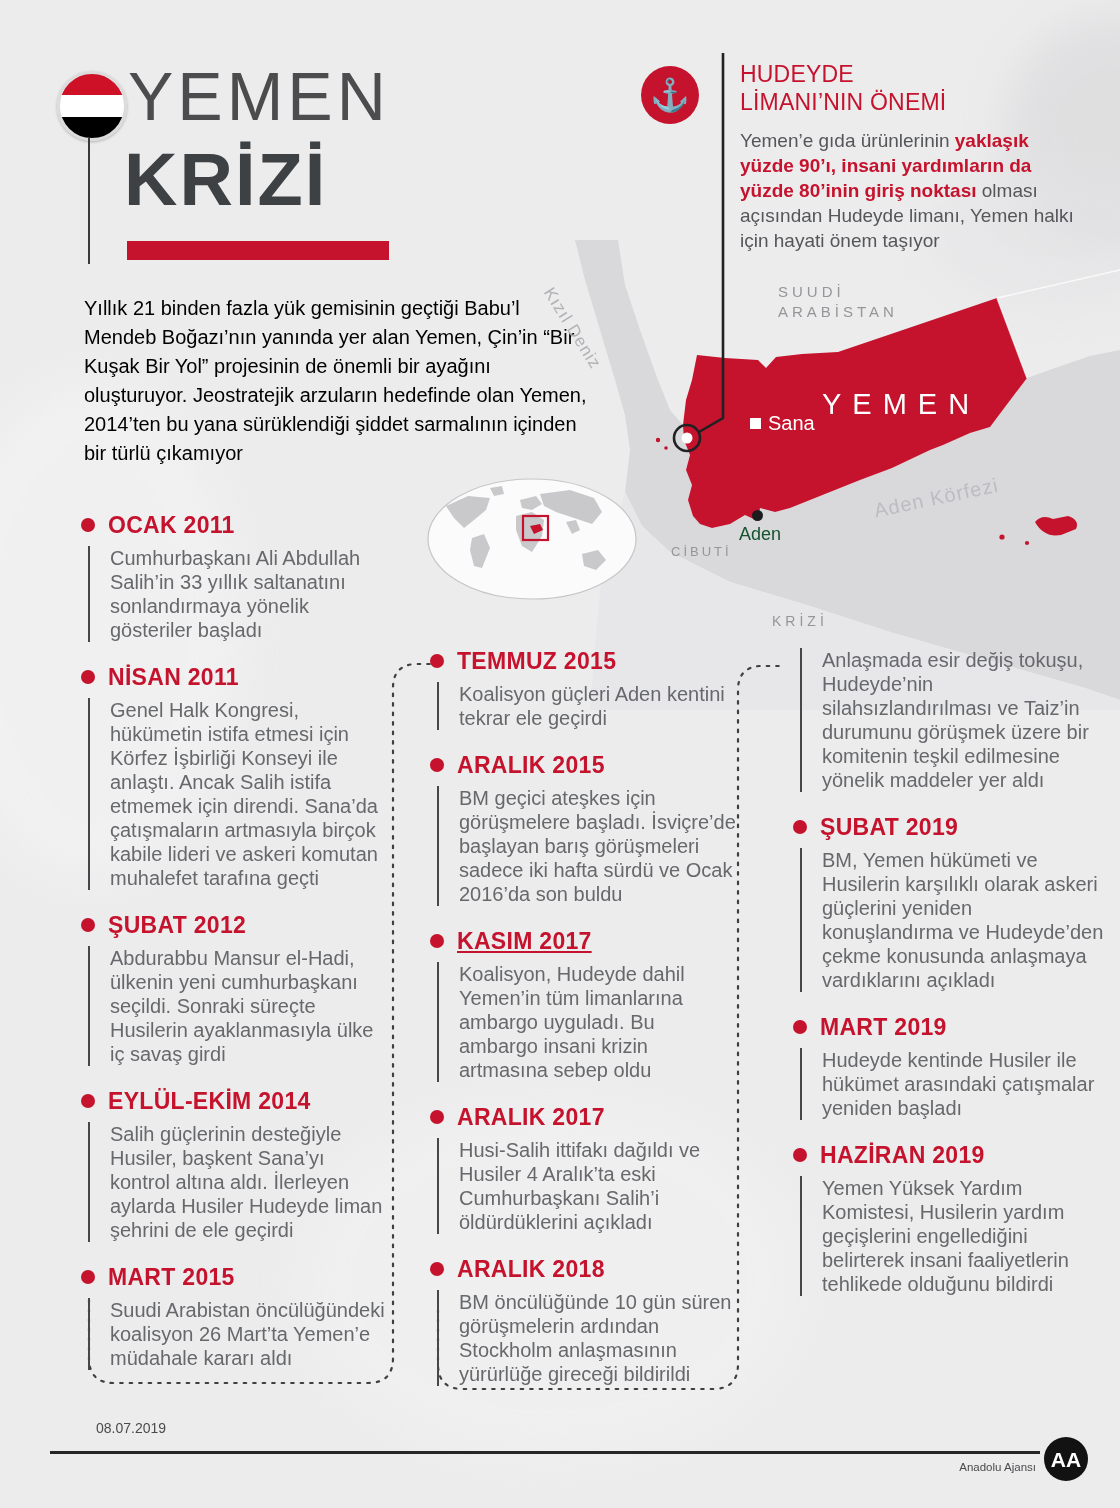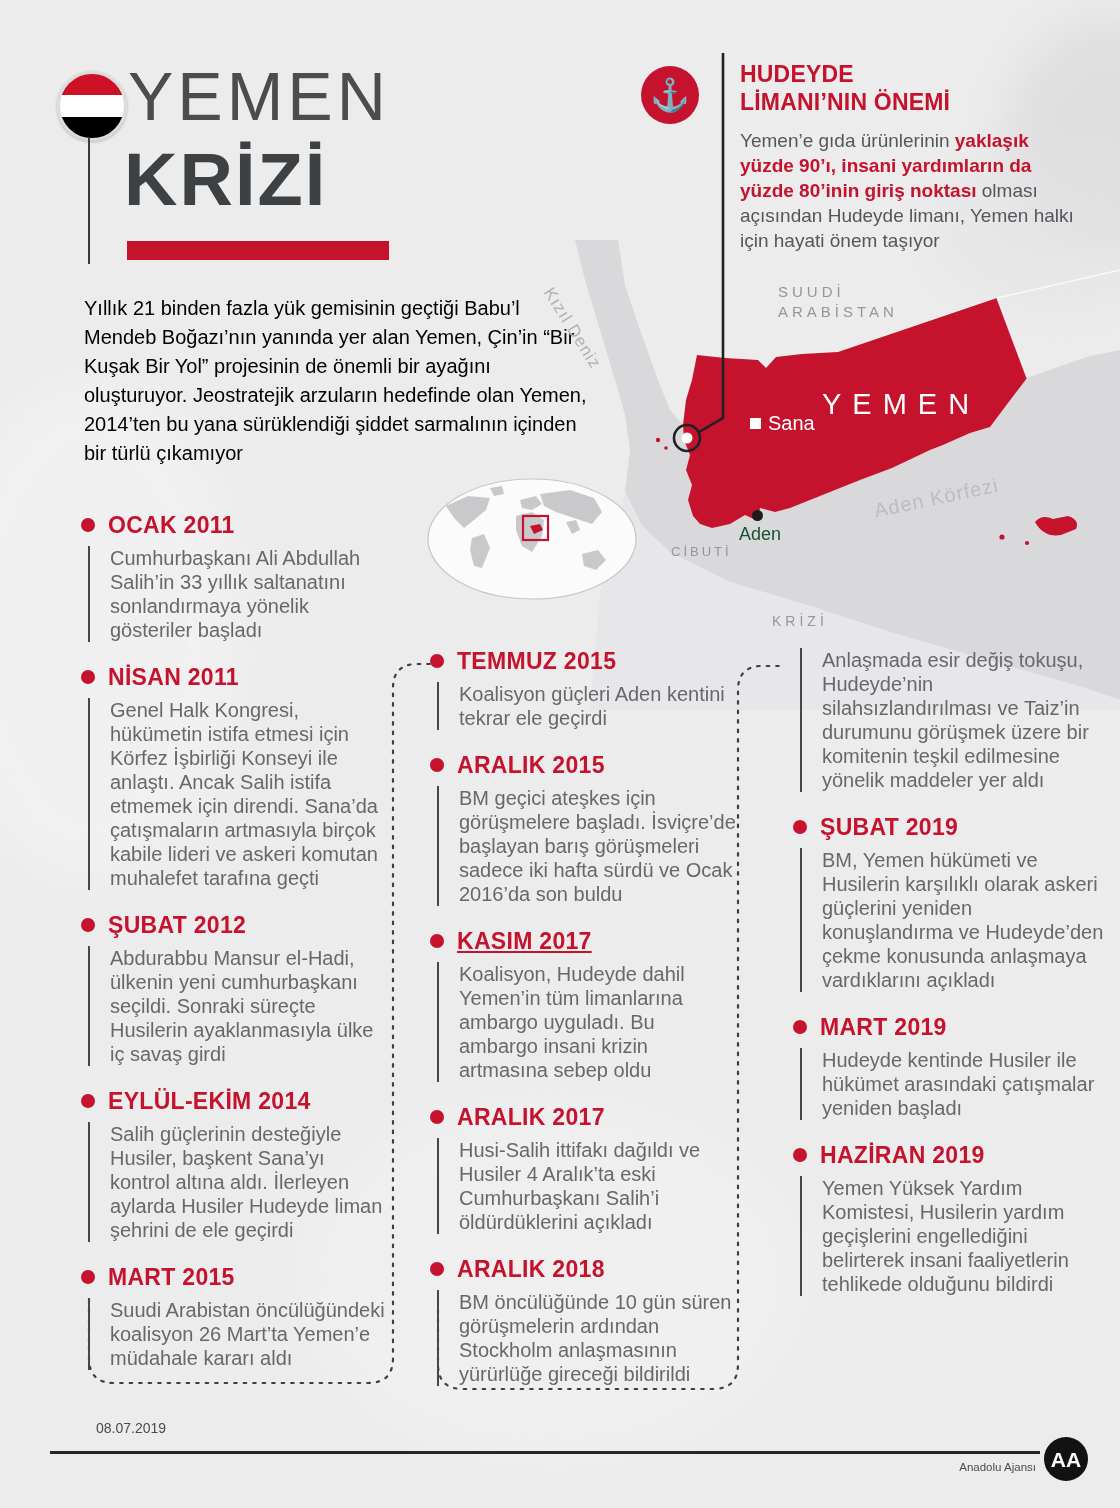--- a/index.html
+++ b/index.html
@@ -22,21 +22,21 @@
   #title-bold{position:absolute;left:124px;top:138px;font-size:74px;font-weight:900;
         letter-spacing:2px;color:#3d4144;line-height:84px;}
   #title-bar{position:absolute;left:127px;top:241px;width:262px;height:19px;}
   #intro{position:absolute;left:84px;top:294px;width:505px;font-size:20px;font-weight:400;
         line-height:29px;color:#000000;}
 
   
   #anchor-badge{position:absolute;left:641px;top:66px;width:58px;height:58px;border-radius:50%;
         display:flex;align-items:center;justify-content:center;}
   #anchor-badge span{color:#fff;font-size:32px;line-height:1;}
-  #hud-title{position:absolute;left:740px;top:60px;font-size:23px;font-weight:700;
+  #hud-title{position:absolute;left:740px;top:60px;font-size:23px;font-weight:400;
         line-height:28px;letter-spacing:.2px;}
   #hud-text{position:absolute;left:740px;top:128px;width:338px;font-size:19px;
         line-height:25px;color:#55565a;}
   #hud-text .hl{font-weight:800;}
 
   
   .maplabel{position:absolute;z-index:3;}
   #lbl-saudi{left:778px;top:282px;font-size:15px;letter-spacing:4px;color:#96969a;line-height:20px;font-weight:500;}
   #lbl-yemen{left:822px;top:388px;font-size:29px;letter-spacing:11px;color:#ffffff;font-weight:300;}
   #lbl-sana{left:726px;top:412px;display:flex;align-items:center;gap:7px;padding-left:24px;}

